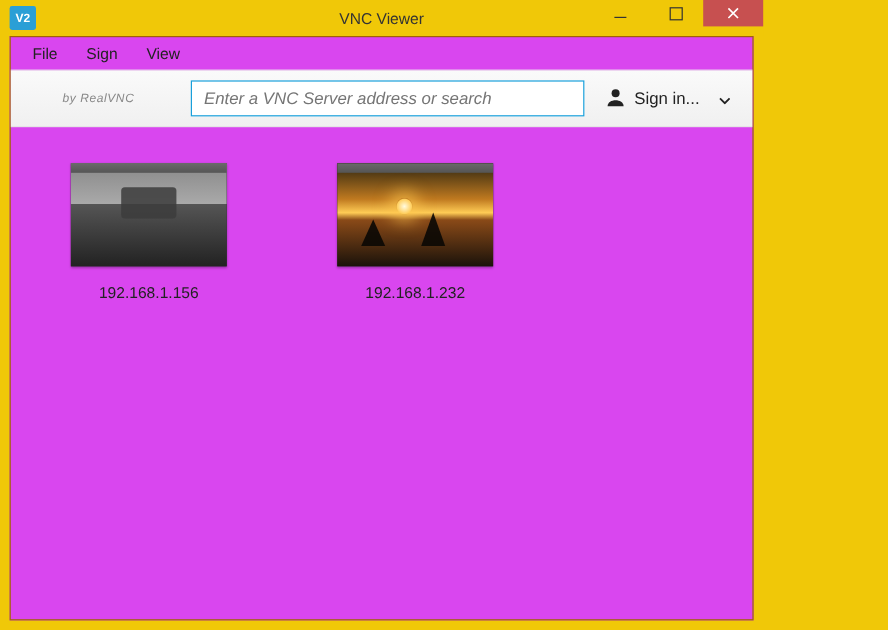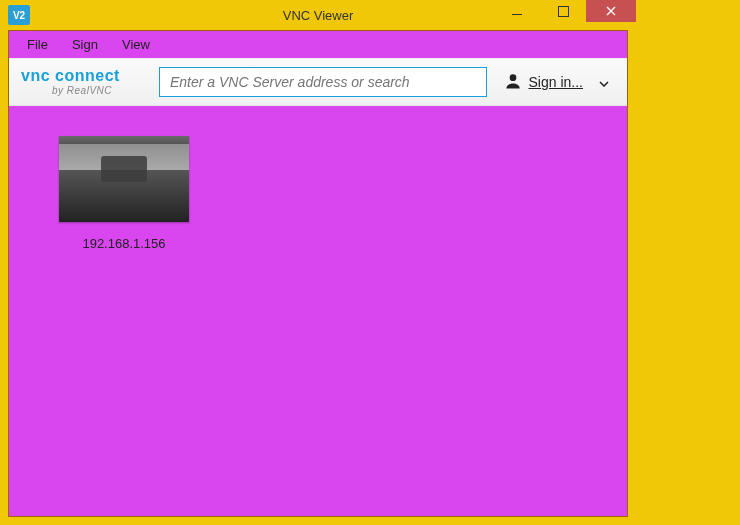--- a/index.html
+++ b/index.html
@@ -124,21 +124,20 @@
     outline: none;
     font-style: italic;
   }
   .signin {
     display: flex;
     align-items: center;
     gap: 6px;
     padding: 0 6px;
     color: #222;
     font-size: 14px;
-    text-decoration: underline;
     cursor: pointer;
   }
   .avatar-icon svg { width: 20px; height: 20px; }
   .chevron { margin-left: 10px; }
   .connections {
     flex: 1;
     padding: 30px 40px;
     display: flex;
     gap: 72px;
     align-items: flex-start;
@@ -217,21 +216,20 @@
   <div class="client">
 
     <div class="menubar">
       <div class="menu-item">File</div>
       <div class="menu-item">Sign</div>
       <div class="menu-item">View</div>
     </div>
 
     <div class="toolbar">
       <div class="logo">
-        <span class="logo-main">vnc connect</span>
         <span class="logo-sub">by RealVNC</span>
       </div>
       <input class="address-input" type="text" placeholder="Enter a VNC Server address or search" style="">
       <div class="signin">
         <span class="avatar-icon">
           <svg viewBox="0 0 24 24">
               <circle cx="12" cy="8" r="4" fill="#222"></circle>
               <path d="M4 21c0-4 4-6 8-6s8 2 8 6" fill="#222"></path>
             </svg>
         </span>
@@ -248,18 +246,27 @@
 
       <div class="conn">
         <div class="thumb">
           <div class="thumb-sky-gray"></div>
           <div class="thumb-bar"></div>
           <div class="thumb-dialog"></div>
         </div>
         <div class="conn-label">192.168.1.156</div>
       </div>
 
+      <div class="conn">
+        <div class="thumb">
+          <div class="thumb-sunset"></div>
+          <div class="thumb-sun"></div>
+          <div class="thumb-temple"></div>
+          <div class="thumb-bar"></div>
+        </div>
+        <div class="conn-label">192.168.1.232</div>
+      </div>
 
 
     </div>
 
   </div>
 </div>
 
 </body></html>

